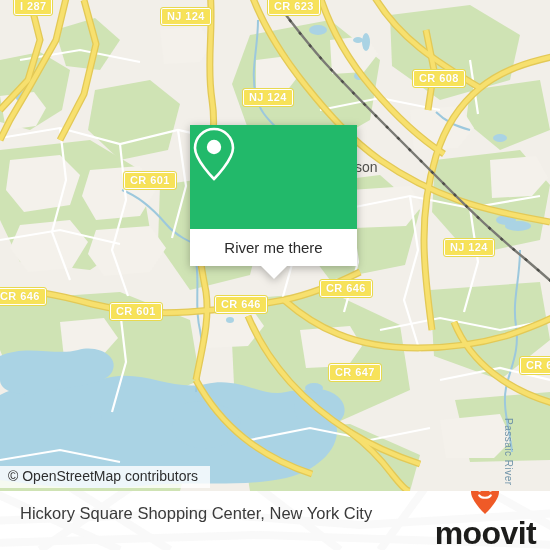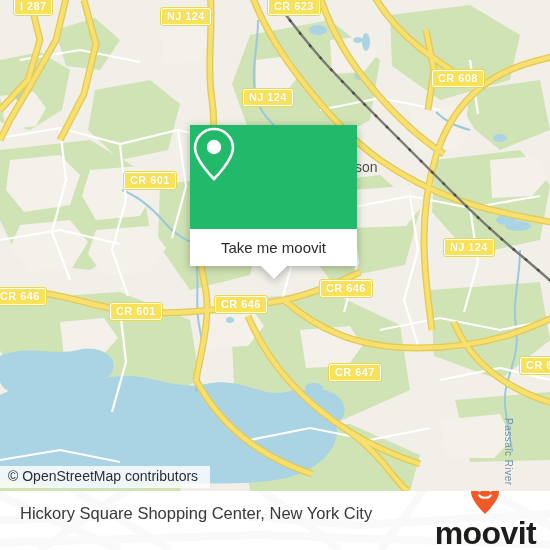--- a/index.html
+++ b/index.html
@@ -327,21 +327,21 @@
                    C414,154 436,176 458,198 C480,220 502,240 524,258
                    C538,270 550,280 556,286" fill="none" stroke="#4f4f4a" stroke-width="2.4" stroke-dasharray="3 13"></path>
         </g>
 
       </g>
     </svg>
 
     <div class="shield" style="left:14px; top:-2px;">I 287</div>
     <div class="shield" style="left:161px; top:8px;">NJ 124</div>
     <div class="shield" style="left:268px; top:-2px;">CR 623</div>
-    <div class="shield" style="left:432px; top:70px;text-align:right;">CR 608</div>
+    <div class="shield" style="left:413px; top:70px;text-align:right;">CR 608</div>
     <div class="shield" style="left:243px; top:89px;">NJ 124</div>
     <div class="shield" style="left:124px; top:172px;">CR 601</div>
     <div class="shield" style="left:444px; top:239px;">NJ 124</div>
     <div class="shield" style="left:-6px; top:288px;">CR 646</div>
     <div class="shield" style="left:110px; top:303px;">CR 601</div>
     <div class="shield" style="left:215px; top:296px;">CR 646</div>
     <div class="shield" style="left:320px; top:280px;">CR 646</div>
     <div class="shield" style="left:329px; top:364px;">CR 647</div>
     <div class="shield" style="left:520px; top:357px;">CR 6</div>
 
@@ -350,21 +350,21 @@
     <div class="river-label" style="left:503px; top:418px;">Passaic River</div>
 
     <div id="popup">
       <div id="popup-green">
         <svg width="48" height="58" viewBox="0 0 48 58">
           <path d="M24 4 C13.5 4 5 12.5 5 23 C5 35 24 54 24 54 C24 54 43 35 43 23 C43 12.5 34.5 4 24 4 Z" fill="none" stroke="#ffffff" stroke-width="2.6"></path>
           <circle cx="24" cy="22" r="7.2" fill="#ffffff"></circle>
         </svg>
       </div>
       <div id="popup-white">
-        <span id="popup-label">Take me moovit</span>
+        <span id="popup-label">River me there</span>
       </div>
       <div id="popup-tail"></div>
     </div>
 
     <div id="attribution">© OpenStreetMap contributors</div>
   </div>
 
   <div id="footer">
     <svg id="footer-watermark" viewBox="0 0 550 59">
       <g fill="none" stroke="#eeeeee" stroke-width="8">

